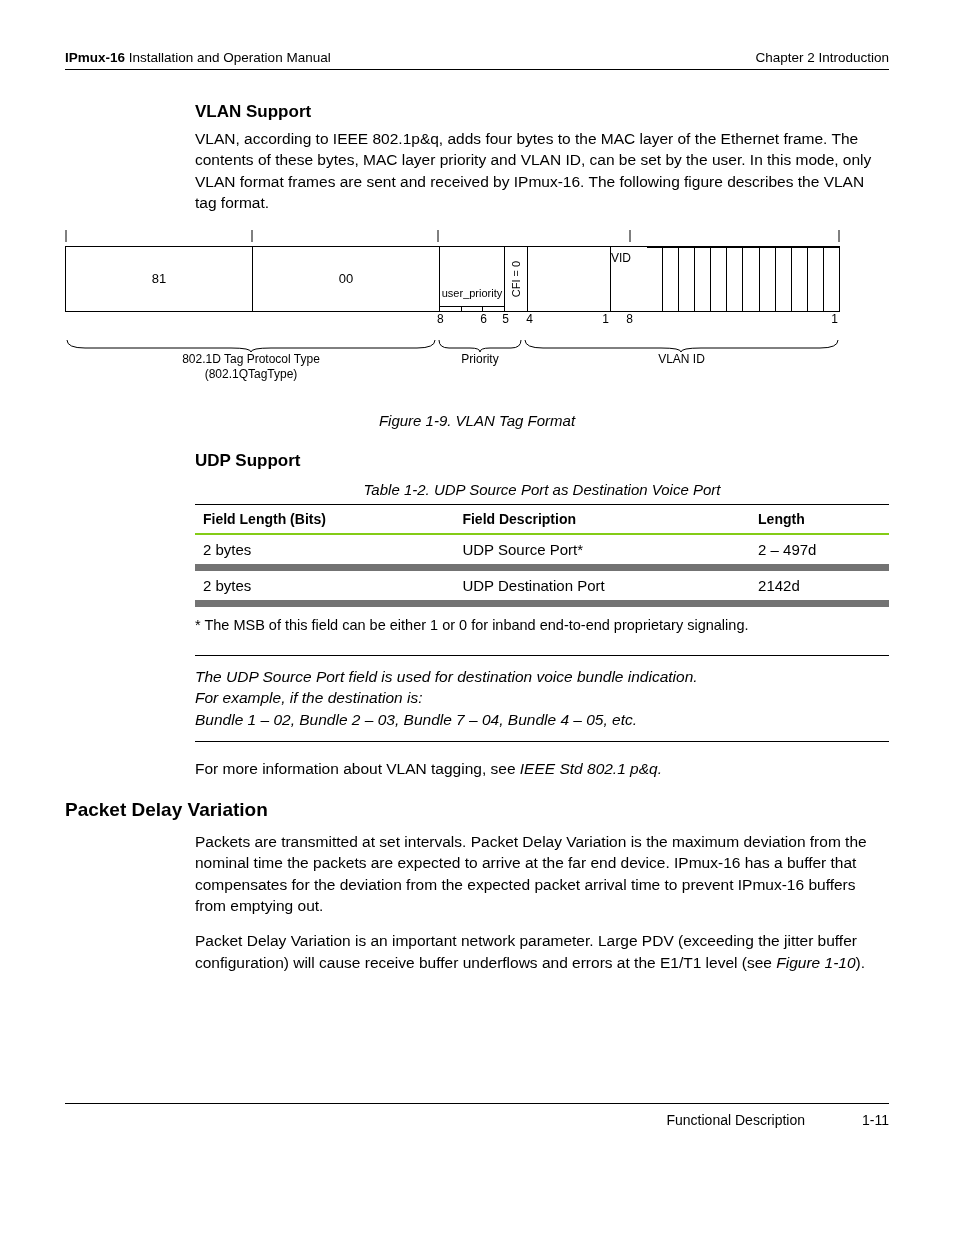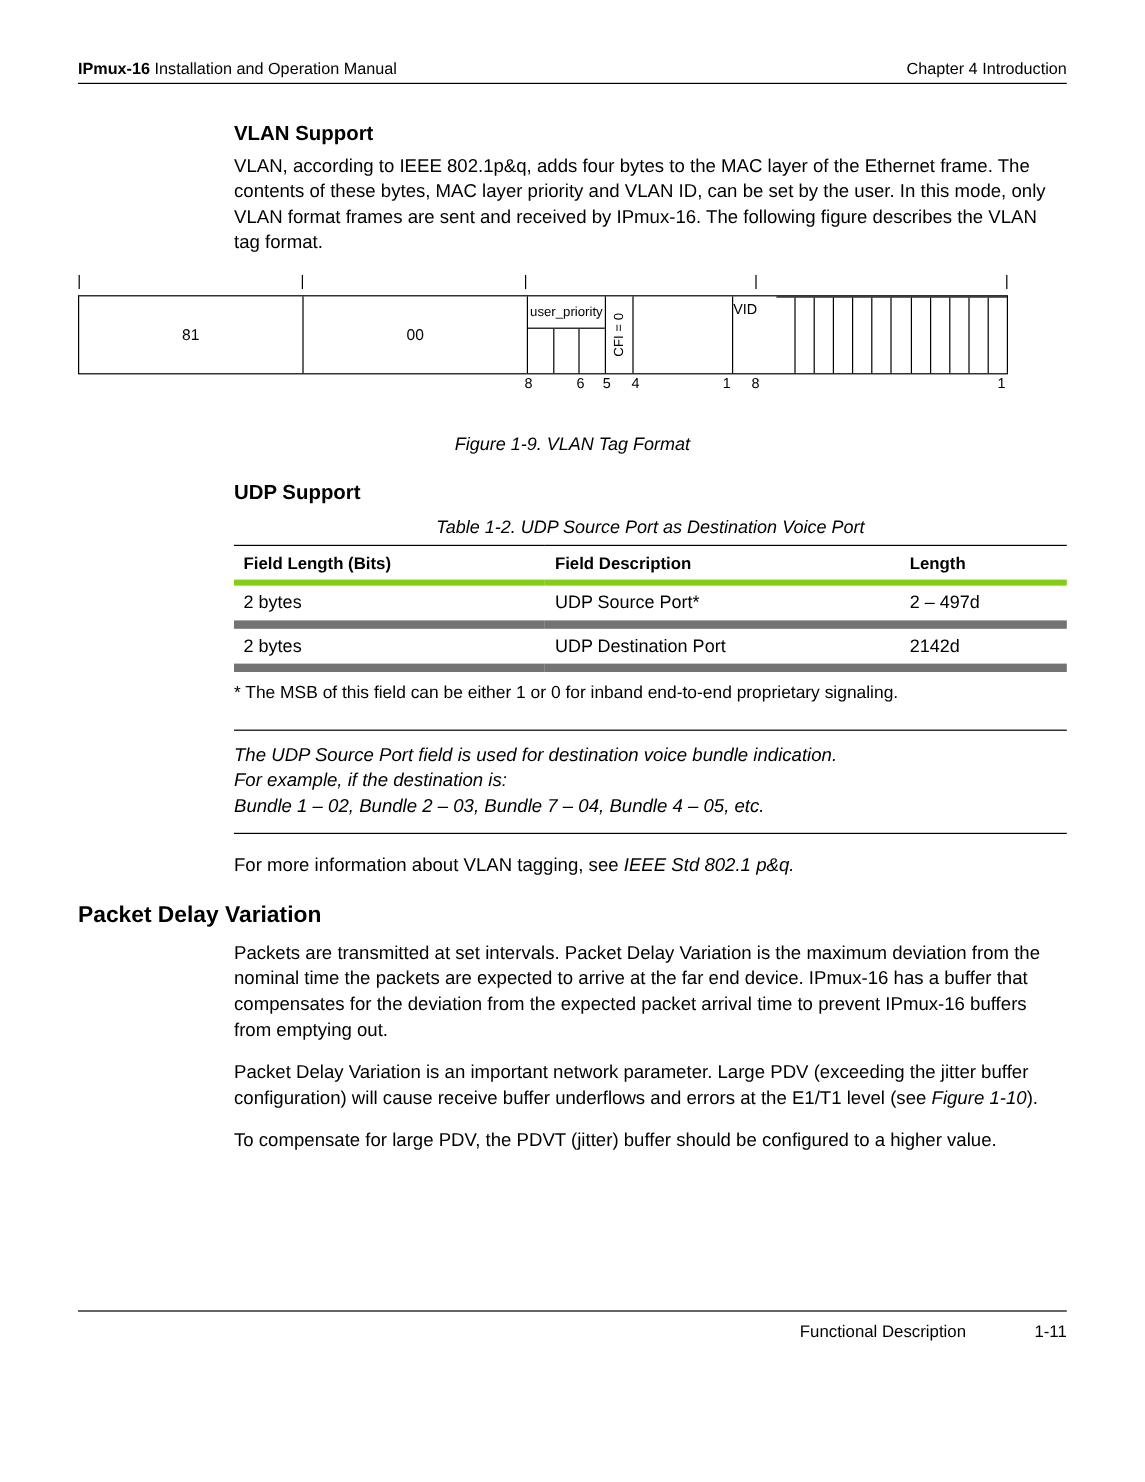--- a/index.html
+++ b/index.html
@@ -62,20 +62,21 @@
     border-right: 1px solid #000;
     display: flex;
     flex-direction: column;
     font-size: 11px;
   }
   .cell-up .top {
     height: 26px;
     display: flex;
     align-items: center;
     justify-content: center;
+    margin-top: 33px;
   }
   .cell-up .bits {
     flex: 1;
     display: flex;
     border-top: 1px solid #000;
   }
   .cell-up .bits div {
     border-right: 1px solid #000;
     flex: 1;
     height: 100%;
@@ -152,21 +153,21 @@
   }
   table.t12 {
     width: 100%;
     border-collapse: collapse;
     font-size: 15px;
   }
   table.t12 th {
     text-align: left;
     font-weight: 700;
     border-top: 1px solid #000;
-    border-bottom: 5px solid #84cc16;
+    border-bottom: 2px solid #84cc16;
     padding: 6px 8px;
     font-size: 14px;
   }
   table.t12 td {
     padding: 6px 8px;
     border-bottom: 7px solid #737373;
   }
   .footnote {
     font-size: 14.5px;
     margin-top: 10px;
@@ -209,21 +210,21 @@
     font-size: 14px;
   }
 </style>
 </head>
 <body>
 
 <div class="page">
 
   <div class="hdr">
     <div class="l"><b>IPmux-16</b><span> Installation and Operation Manual</span></div>
-    <div class="r">Chapter 4  Introduction</div>
+    <div class="r">Chapter 2  Introduction</div>
   </div>
 
   <div class="content-col">
     <h3 class="sub">VLAN Support</h3>
     <p class="para">VLAN, according to IEEE 802.1p&amp;q, adds four bytes to the MAC layer of the Ethernet frame. The contents of these bytes, MAC layer priority and VLAN ID, can be set by the user. In this mode, only VLAN format frames are sent and received by IPmux-16. The following figure describes the VLAN tag format.</p>
   </div>
 
   <div class="diagram-outer">
     
     <svg width="775" height="12">
@@ -269,20 +270,41 @@
     <div class="tick-row">
       <div class="sp186"></div>
       <div class="rest">
         <span style="width:6px">8</span>
         <span style="width:44px;text-align:right">6</span>
         <span style="width:22px;text-align:right">5</span>
         <span style="width:24px;text-align:right">4</span>
         <span style="width:76px;text-align:right">1</span>
         <span style="width:24px;text-align:right">8</span>
         <span style="flex:1;text-align:right;padding-right:2px">1</span>
+      </div>
+    </div>
+    <div class="brace-row">
+      <div class="brace" style="width:372px">
+        <svg viewBox="0 0 372 14" preserveAspectRatio="none">
+            <path d="M2 2 Q2 10 20 10 L166 10 Q186 10 186 14 Q186 10 206 10 L352 10 Q370 10 370 2" fill="none" stroke="#000"></path>
+          </svg>
+        <div>802.1D Tag Protocol Type</div>
+        <div>(802.1QTagType)</div>
+      </div>
+      <div class="brace" style="width:86px">
+        <svg viewBox="0 0 86 14" preserveAspectRatio="none">
+            <path d="M2 2 Q2 10 12 10 L33 10 Q43 10 43 14 Q43 10 53 10 L74 10 Q84 10 84 2" fill="none" stroke="#000"></path>
+          </svg>
+        <div>Priority</div>
+      </div>
+      <div class="brace" style="flex:1">
+        <svg viewBox="0 0 317 14" preserveAspectRatio="none">
+            <path d="M2 2 Q2 10 20 10 L138 10 Q158 10 158 14 Q158 10 178 10 L297 10 Q315 10 315 2" fill="none" stroke="#000"></path>
+          </svg>
+        <div>VLAN ID</div>
       </div>
     </div>
   </div>
 
   <div class="fig-caption">Figure 1-9.  VLAN Tag Format</div>
 
   <div class="content-col">
     <h3 class="sub">UDP Support</h3>
     <div class="tab-caption">Table 1-2.  UDP Source Port as Destination Voice Port</div>
     <table class="t12">
@@ -318,20 +340,19 @@
 
     <p class="para" style="margin-top:16px">
       <span>For more information about VLAN tagging, see </span><i>IEEE Std 802.1 p&amp;q.</i>
     </p>
 
     <h2 class="sect">Packet Delay Variation</h2>
     <p class="para">Packets are transmitted at set intervals. Packet Delay Variation is the maximum deviation from the nominal time the packets are expected to arrive at the far end device. IPmux-16 has a buffer that compensates for the deviation from the expected packet arrival time to prevent IPmux-16 buffers from emptying out.</p>
     <p class="para">
       <span>Packet Delay Variation is an important network parameter. Large PDV (exceeding the jitter buffer configuration) will cause receive buffer underflows and errors at the E1/T1 level (see </span><i>Figure 1-10</i><span>).</span>
     </p>
-    <p class="para">To compensate for large PDV, the PDVT (jitter) buffer should be configured to a higher value.</p>
   </div>
 
   <div class="footer">
     <span>Functional Description</span>
     <span>1-11</span>
   </div>
 </div>
 
 </body></html>

